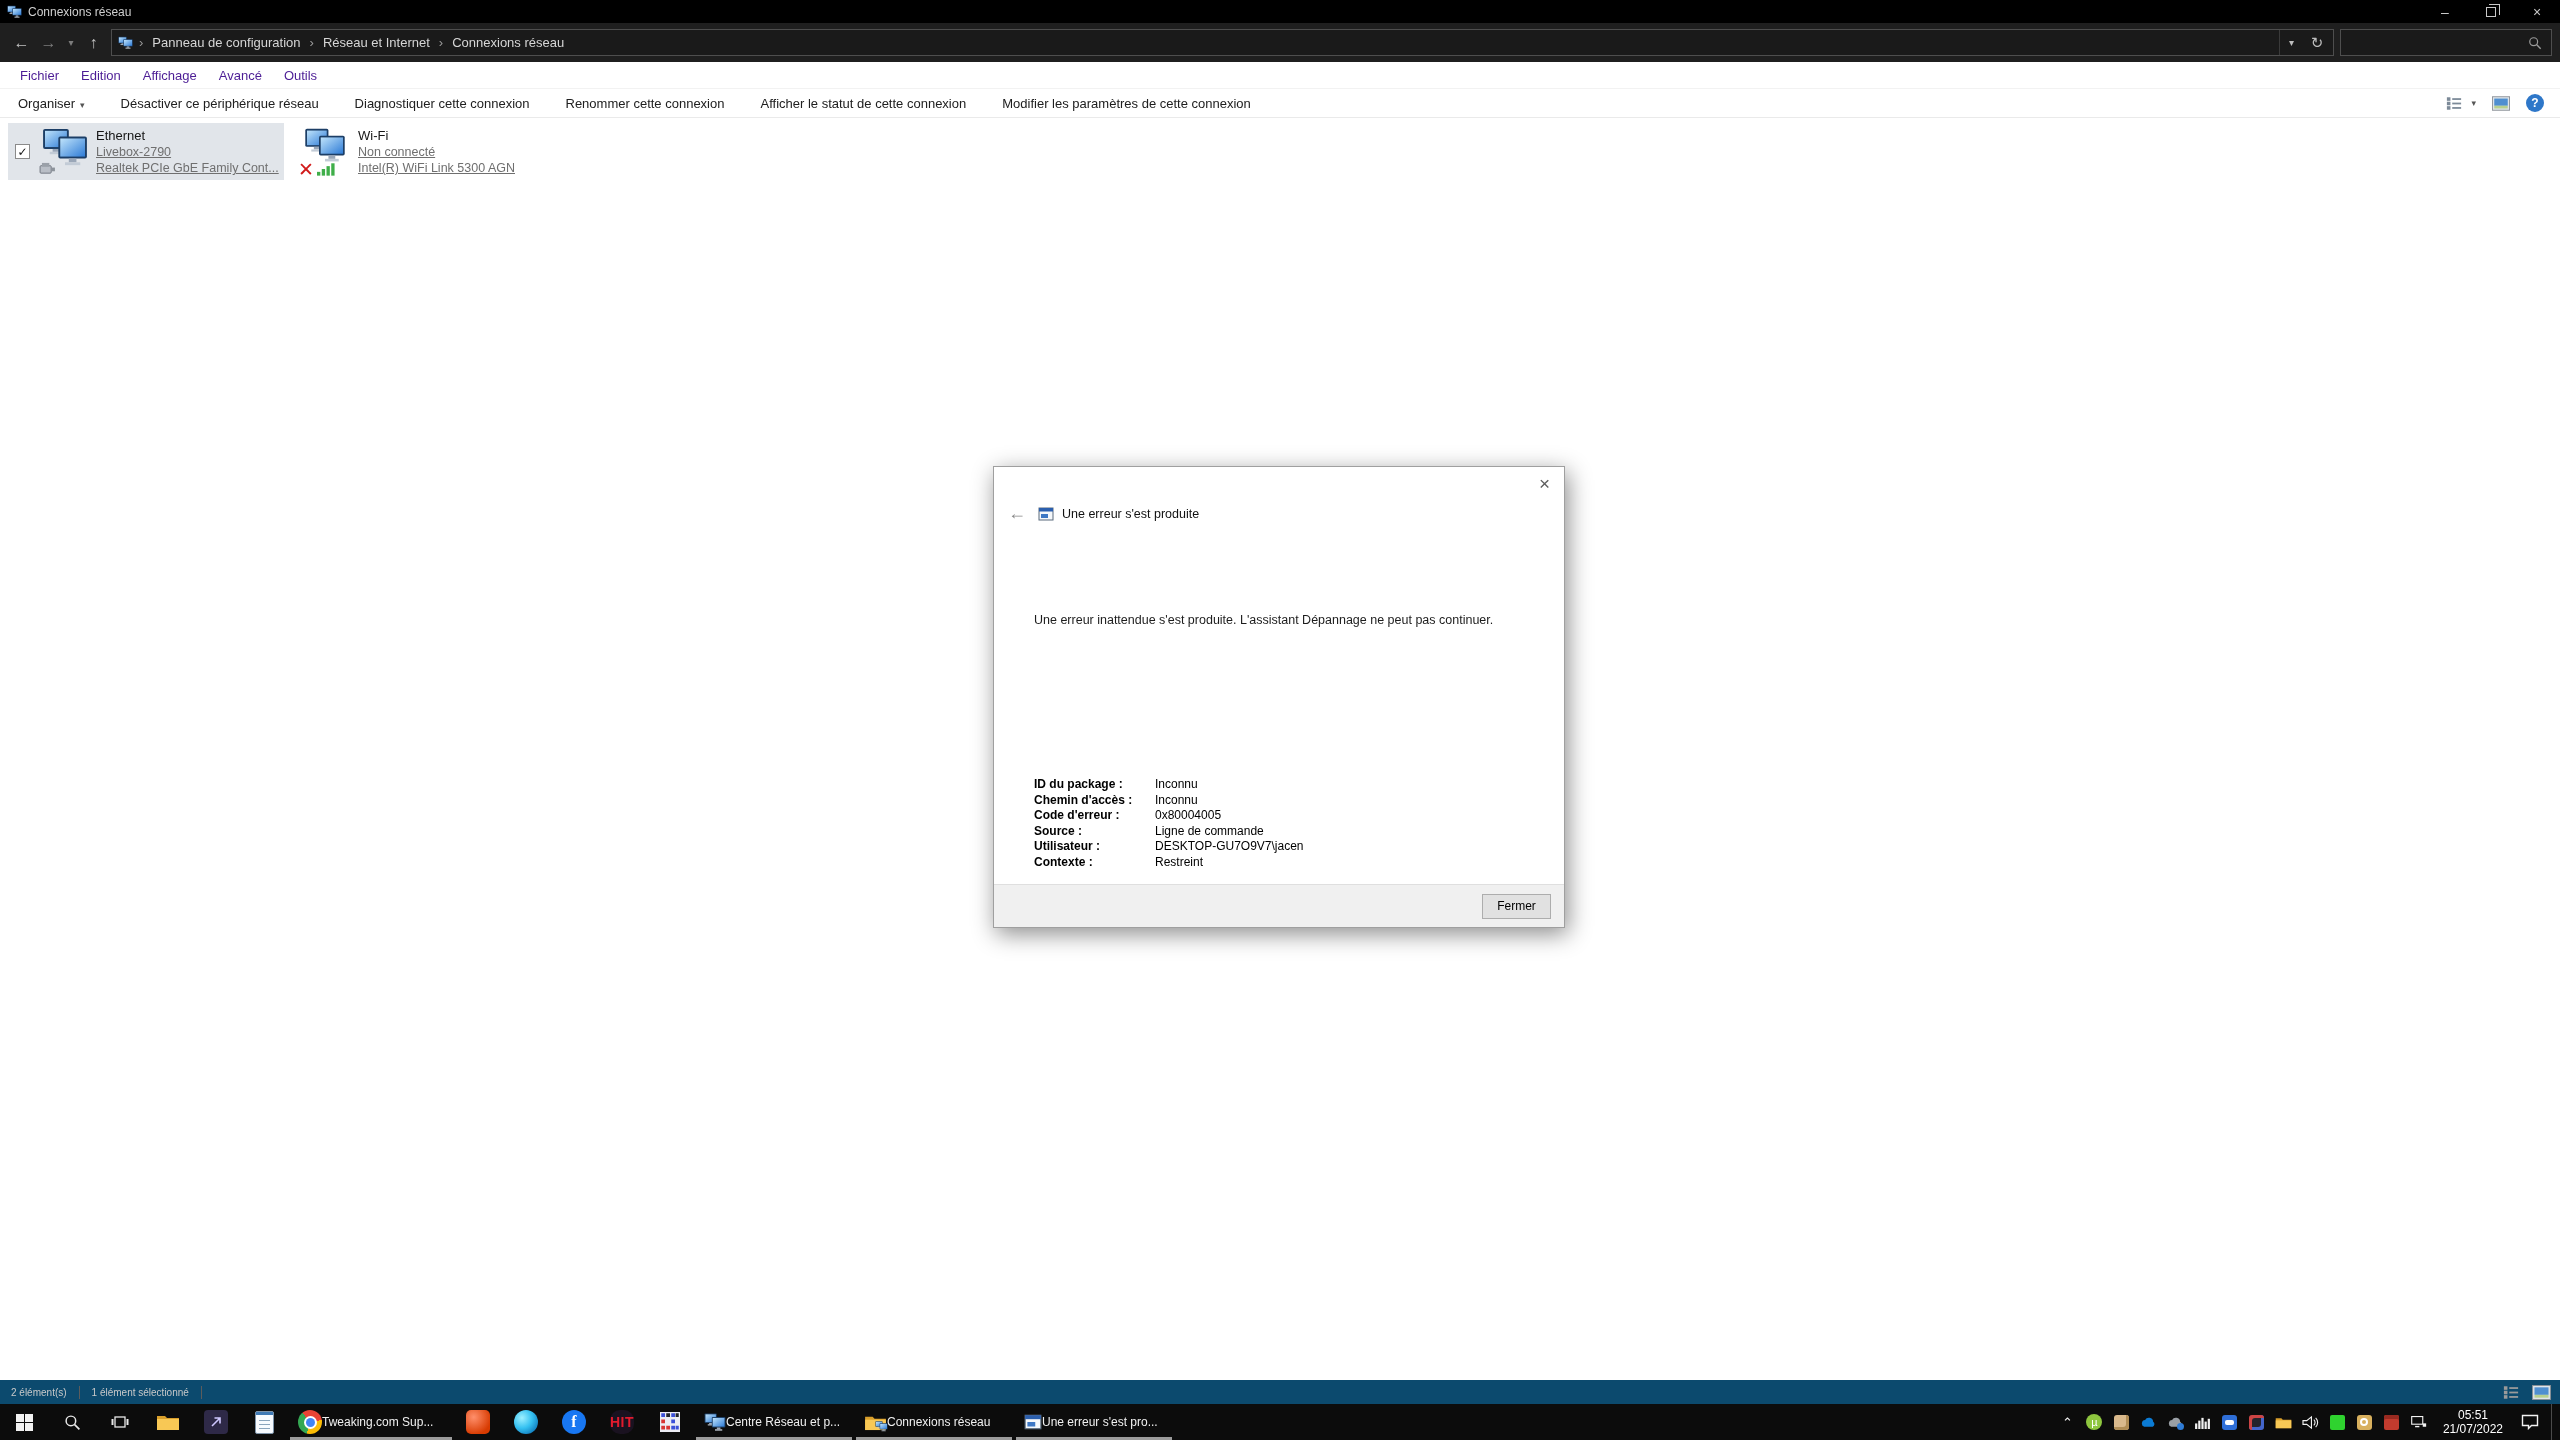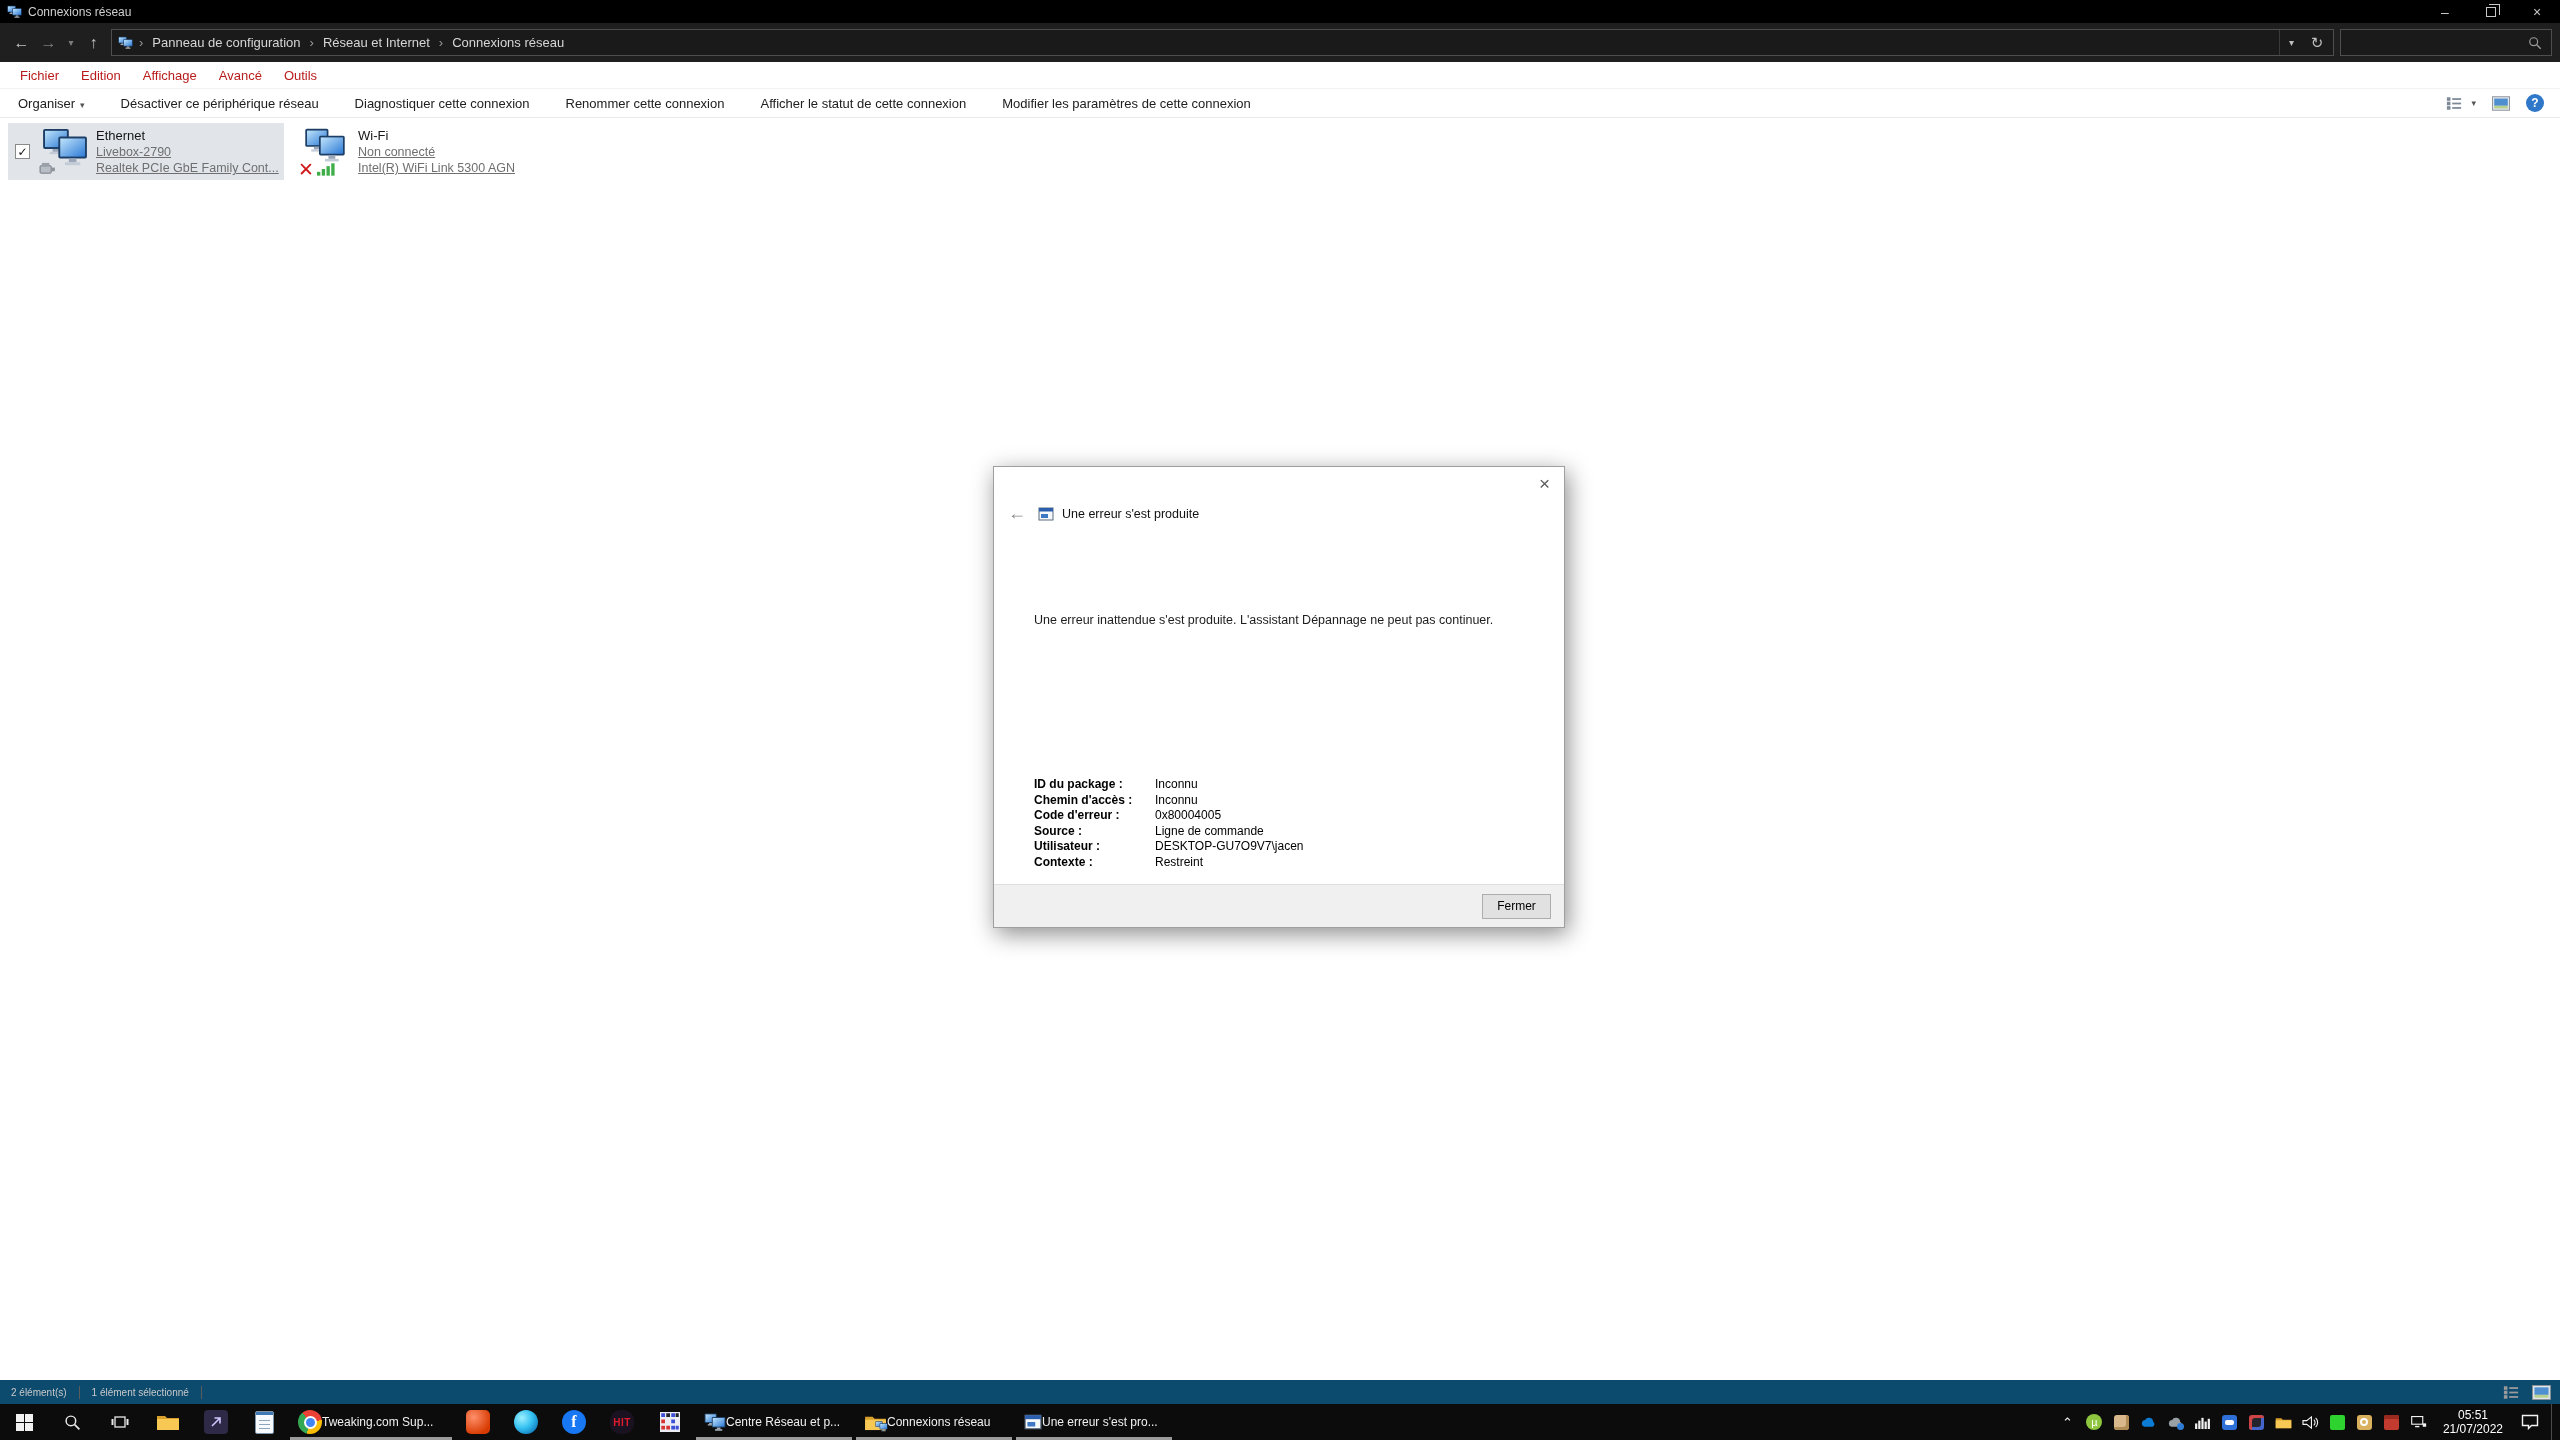--- a/index.html
+++ b/index.html
@@ -26,21 +26,21 @@
   .addr-box .crumb { padding:0 7px; white-space:nowrap; }
   .addr-sep { color:#9a9a9a; font-size:13px; padding:0 2px; }
   .addr-right { margin-left:auto; display:flex; align-items:center; }
   .addr-caret { width:24px; text-align:center; color:#bdbdbd; font-size:10px; border-left:1px solid #3a3a3a; height:25px; line-height:25px; }
   .addr-refresh { width:28px; text-align:center; color:#bdbdbd; font-size:15px; }
   .search-box { flex:0 0 212px; height:27px; background:#1a1a1a; border:1px solid #4e4e4e;
                 display:flex; align-items:center; justify-content:flex-end; padding:0 9px; color:#9a9a9a; }
 
   
   .menubar { position:absolute; top:62px; left:0; right:0; height:26px; background:#fff;
-             display:flex; align-items:center; padding-left:9px; font-size:13px; color:#b91c1c; }
+             display:flex; align-items:center; padding-left:9px; font-size:13px; color:#4c1d95; }
   .menu-item { padding:0 11px; }
 
   
   .toolbar { position:absolute; top:88px; left:0; right:0; height:30px; background:#fff;
              border-top:1px solid #f2f2f2; border-bottom:1px solid #eaeaea;
              display:flex; align-items:center; font-size:13px; color:#202020; padding-left:18px; }
   .tb-item { margin-right:36px; white-space:nowrap; }
   .tb-caret { font-size:9px; color:#555; margin-left:5px; }
   .tb-right { margin-left:auto; display:flex; align-items:center; gap:16px; margin-right:16px; }
   .help-circle { width:18px; height:18px; border-radius:50%; background:#2e77c9; color:#fff;
@@ -98,21 +98,21 @@
   .start-logo div { background:#f2f2f2; }
   .ic24 { width:24px; height:24px; border-radius:4px; position:relative; flex:0 0 auto;
           display:flex; align-items:center; justify-content:center; }
   .chrome-ic { border-radius:50%;
      background:conic-gradient(from -40deg, #ea4335 0 120deg, #fbbc05 120deg 235deg, #34a853 235deg 360deg); }
   .chrome-ic::before { content:""; width:13px; height:13px; border-radius:50%; background:#fff; }
   .chrome-ic::after { content:""; position:absolute; width:9px; height:9px; border-radius:50%; background:#4285f4; }
   .office-ic { border-radius:5px; background:radial-gradient(circle at 32% 30%, #ff8f6b, #d83b01 75%); }
   .edge-ic { border-radius:50%; background:radial-gradient(circle at 33% 33%, #9ef0ff, #35c1f1 45%, #0c74b8 85%); }
   .fb-ic { border-radius:50%; background:#1877f2; color:#fff; font-weight:bold; font-size:16px; font-family:"Liberation Serif",serif; }
-  .hit-ic { background:#1a1220; color:#e11b2d; font-size:10px; font-weight:bold; letter-spacing:.5px; border-radius:10px; }
+  .hit-ic { background:#1a1220; color:#e11b2d; font-size:14px; font-weight:bold; letter-spacing:.5px; border-radius:10px; }
   .notepad-ic { width:19px; height:23px; background:#f7fbff; border:1px solid #7d93a8; border-radius:2px;
                 display:flex; flex-direction:column; gap:3px; padding:4px 3px 0 3px; }
   .notepad-ic i { height:1px; background:#8aa5bd; }
   .notepad-ic i:first-child { background:#3f7ab5; height:3px; margin:-4px -3px 2px -3px; }
   .arrowapp-ic { background:#2e2947; }
   .tray { margin-left:auto; display:flex; align-items:center; gap:10px; padding:0 2px; }
   .tray-ic { width:17px; height:17px; display:flex; align-items:center; justify-content:center;
              font-size:12px; flex:0 0 auto; position:relative; }
   .utor { width:16px; height:16px; border-radius:50%; background:#8ec63f; color:#fff; font-size:11px;
           display:flex; align-items:center; justify-content:center; }

